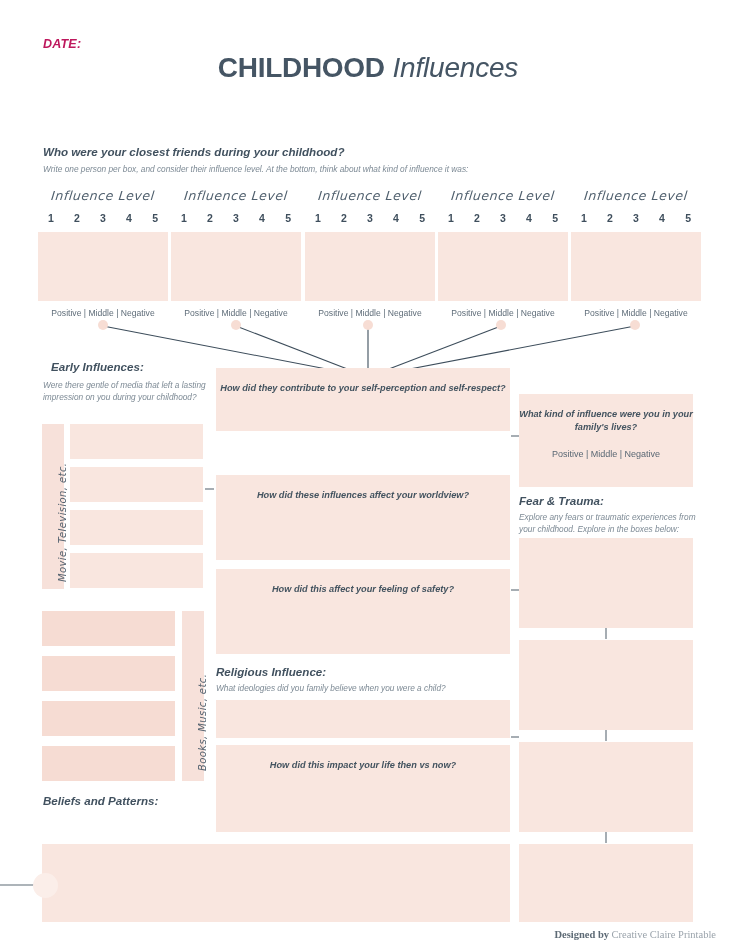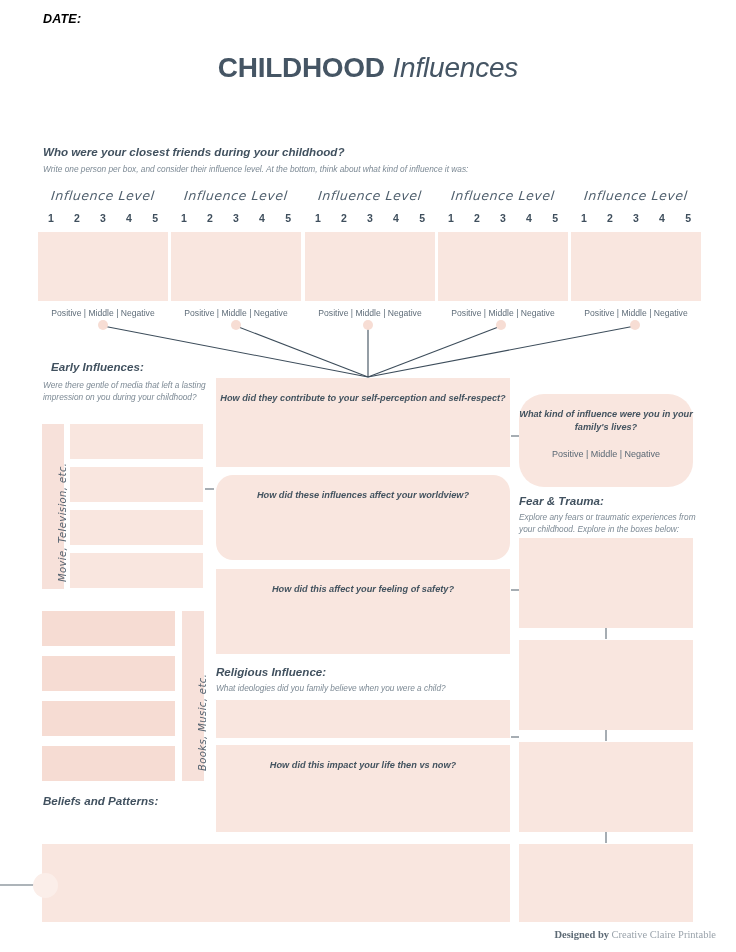--- a/index.html
+++ b/index.html
@@ -31,26 +31,26 @@
   }
   .box-dark {
     background: #f6dcd3;
   }
   .label-bar {
     background: #f7e1da;
   }
 
   
   #date-label {
-    left: 43px; top: 12px;
+    left: 43px; top: 37px;
     font-size: 12.5px;
     font-weight: bold;
     font-style: italic;
     letter-spacing: 0.2px;
-    color: #000000;
+    color: #be185d;
   }
 
   #title {
     left: 0; top: 52px;
     width: 736px;
     text-align: center;
     font-size: 28px;
     color: #455564;
     white-space: nowrap;
   }
@@ -310,38 +310,38 @@
   <div class="abs box" style="left:70px; top:553px; width:133px; height:35px;"></div>
 
   <div class="abs box-dark" style="left:42px; top:611px; width:133px; height:35px;"></div>
   <div class="abs box-dark" style="left:42px; top:656px; width:133px; height:35px;"></div>
   <div class="abs box-dark" style="left:42px; top:701px; width:133px; height:35px;"></div>
   <div class="abs box-dark" style="left:42px; top:746px; width:133px; height:35px;"></div>
   <div class="abs label-bar" style="left:182px; top:611px; width:22px; height:170px;">
     <span class="vert-label" style="left:15px; top:160px; transform:rotate(-90deg);">Books, Music, etc.</span>
   </div>
 
-  <div class="abs qbox" style="left:216px; top:378px; width:294px; height:89px;">
+  <div class="abs qbox" style="left:216px; top:368px; width:294px; height:63px;">
     <span>How did they contribute to your self-perception and self-respect?</span>
   </div>
-  <div class="abs qbox" style="left:216px; top:475px; width:294px; height:85px;border-radius:17px;">
+  <div class="abs qbox" style="left:216px; top:475px; width:294px; height:85px;">
     <span>How did these influences affect your worldview?</span>
   </div>
   <div class="abs qbox" style="left:216px; top:569px; width:294px; height:85px;">
     <span>How did this affect your feeling of safety?</span>
   </div>
 
   <div class="abs sec-title" style="left:216px; top:665px;">Religious Influence:</div>
   <div class="abs sec-sub" style="left:216px; top:682px; width:294px;">What ideologies did you family believe when you were a child?</div>
   <div class="abs box" style="left:216px; top:700px; width:294px; height:38px;"></div>
   <div class="abs qbox" style="left:216px; top:745px; width:294px; height:87px;">
     <span>How did this impact your life then vs now?</span>
   </div>
 
-  <div class="abs qbox" style="left:519px; top:394px; width:174px; height:93px;border-radius:25px;">
+  <div class="abs qbox" style="left:519px; top:394px; width:174px; height:93px;">
     <span>What kind of influence were you in your family's lives?</span>
     <span class="qbox-sub">Positive | Middle | Negative</span>
   </div>
 
   <div class="abs sec-title" style="left:519px; top:494px;">Fear &amp; Trauma:</div>
   <div class="abs sec-sub" style="left:519px; top:511px; width:180px;">Explore any fears or traumatic experiences from your childhood. Explore in the boxes below:</div>
   <div class="abs box" style="left:519px; top:538px; width:174px; height:90px;"></div>
   <div class="abs box" style="left:519px; top:640px; width:174px; height:90px;"></div>
   <div class="abs box" style="left:519px; top:742px; width:174px; height:90px;"></div>
   <div class="abs box" style="left:519px; top:844px; width:174px; height:78px;"></div>

